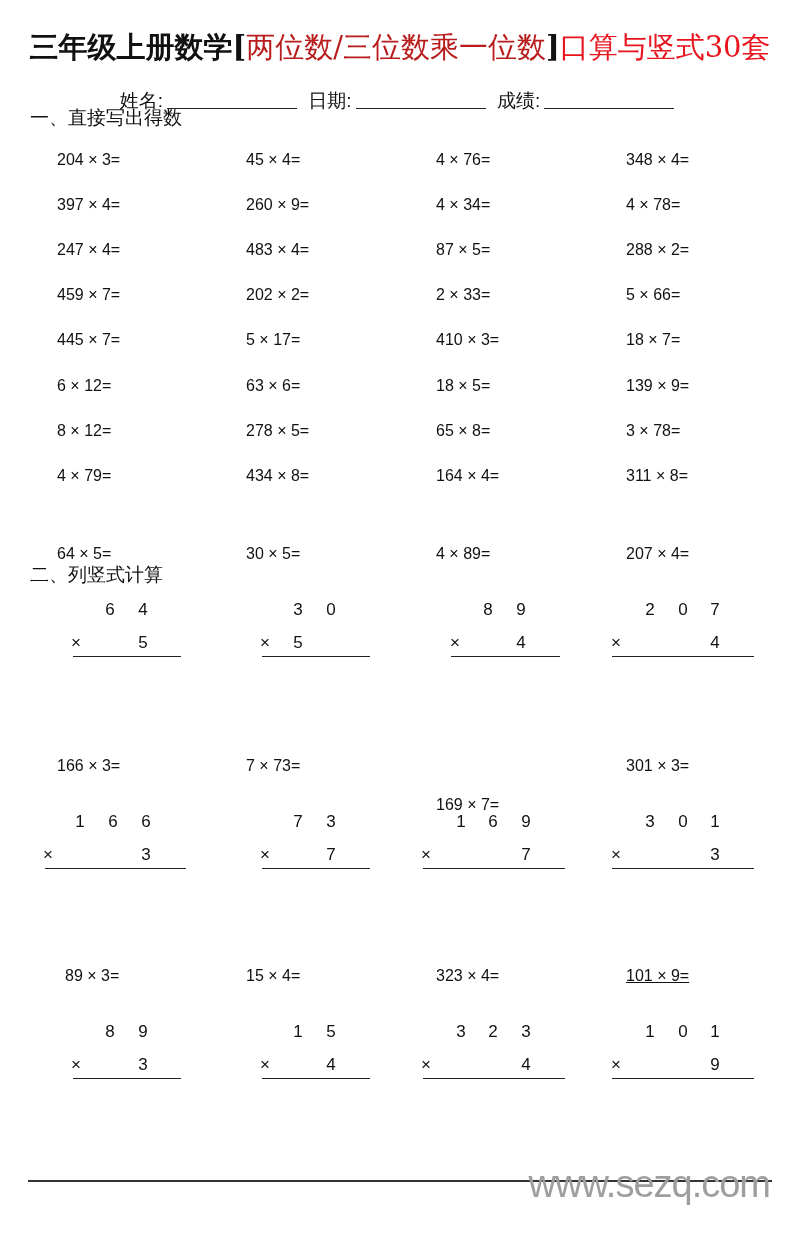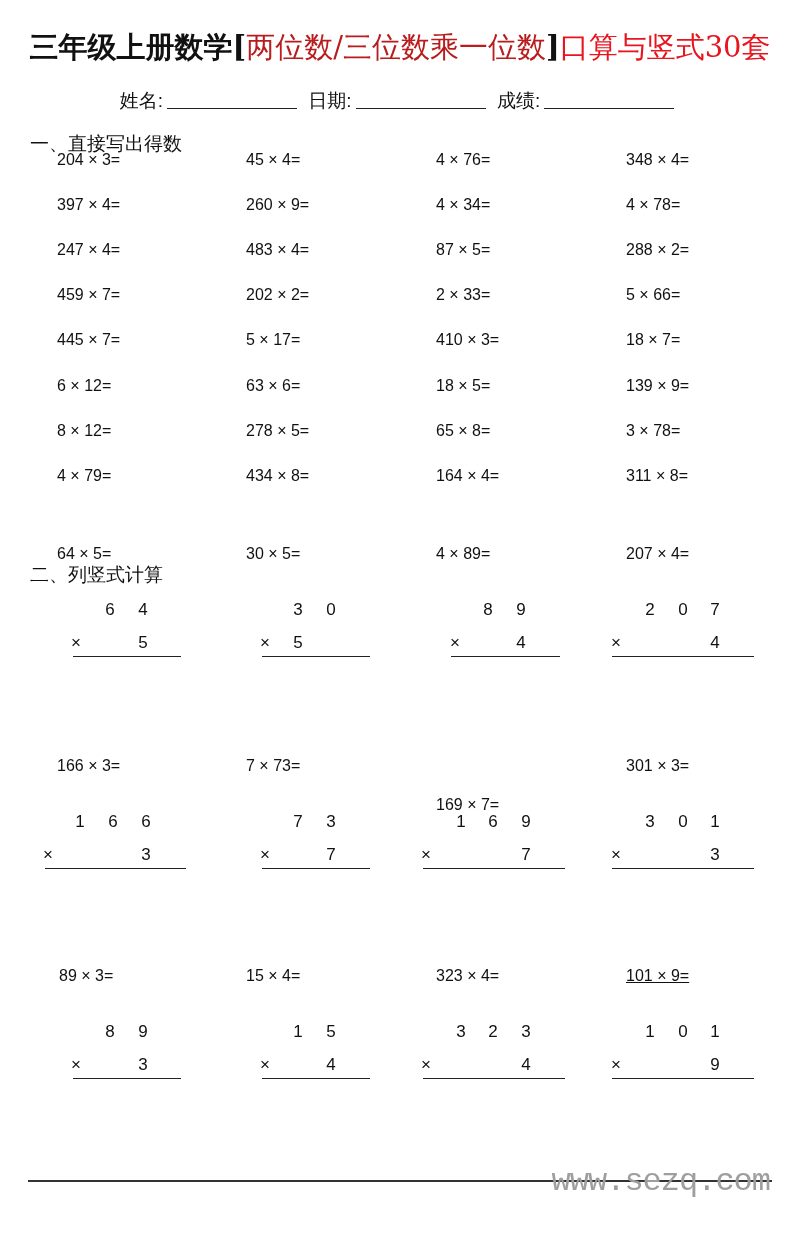--- a/index.html
+++ b/index.html
@@ -12,36 +12,36 @@
   .title .blue { color: #b91c1c; font-weight: normal; }
   .title .red { color: #e8141e; font-weight: normal; }
   .info { top: 88px; left: 0; width: 800px; text-align: center; font-size: 19px; color: #111; }
   .info .blank { display: inline-block; width: 130px; border-bottom: 1.5px solid #222; height: 18px; vertical-align: -2px; margin: 0 6px 0 4px; }
   .section-title { font-size: 19px; color: #111; }
   .problem { font-size: 16px; color: #111; }
   .digit { font-size: 17px; color: #111; width: 20px; margin-left: -10px; text-align: center; }
   .times { font-size: 17px; color: #111; }
   .uline { height: 0; border-top: 1.5px solid #222; }
   .footer-line { left: 28px; top: 1180px; width: 744px; border-top: 2px solid #333; height: 0; }
-  .watermark { right: 30px; top: 1163px; font-size: 32px; color: #9e9e9e; letter-spacing: -1px; font-family: Liberation Mono, monospace; }
+  .watermark { right: 30px; top: 1163px; font-size: 38px; color: #9e9e9e; letter-spacing: -1px; }
 </style>
 </head>
 <body>
 
 <div class="abs title">
   <span class="black">三年级上册数学[</span><span class="blue">两位数/三位数乘一位数</span><span class="black">]</span><span class="red">口算与竖式30套</span>
 </div>
 
 <div class="abs info">
   <span>姓名:</span><span class="blank"></span>
   <span>日期:</span><span class="blank"></span>
   <span>成绩:</span><span class="blank"></span>
 </div>
 
-<div class="abs section-title" style="left:30px; top:131px;">一、直接写出得数</div>
+<div class="abs section-title" style="left:30px; top:105px;">一、直接写出得数</div>
 <div id="oral-grid">
     <div class="abs problem" style="left: 57px; top: 151px;">204 × 3=</div>
     <div class="abs problem" style="left: 246px; top: 151px;">45 × 4=</div>
     <div class="abs problem" style="left: 436px; top: 151px;">4 × 76=</div>
     <div class="abs problem" style="left: 626px; top: 151px;">348 × 4=</div>
     <div class="abs problem" style="left: 57px; top: 196.1px;">397 × 4=</div>
     <div class="abs problem" style="left: 246px; top: 196.1px;">260 × 9=</div>
     <div class="abs problem" style="left: 436px; top: 196.1px;">4 × 34=</div>
     <div class="abs problem" style="left: 626px; top: 196.1px;">4 × 78=</div>
     <div class="abs problem" style="left: 57px; top: 241.2px;">247 × 4=</div>
@@ -134,21 +134,21 @@
     <div>
       <div class="abs problem" style="left: 626px; top: 757px;">301 × 3=</div>
       <div class="abs digit" style="left: 650px; top: 812px;">3</div>
       <div class="abs digit" style="left: 683px; top: 812px;">0</div>
       <div class="abs digit" style="left: 715px; top: 812px;">1</div>
       <div class="abs times" style="left: 611px; top: 845px;">×</div>
       <div class="abs digit" style="left: 715px; top: 845px;">3</div>
       <div class="abs uline" style="left: 612px; width: 142px; top: 868px;"></div>
     </div>
     <div>
-      <div class="abs problem" style="left: 59px; top: 967px;">89 × 3=</div>
+      <div class="abs problem" style="left: 65px; top: 967px;">89 × 3=</div>
       <div class="abs digit" style="left: 110px; top: 1022px;">8</div>
       <div class="abs digit" style="left: 143px; top: 1022px;">9</div>
       <div class="abs times" style="left: 71px; top: 1055px;">×</div>
       <div class="abs digit" style="left: 143px; top: 1055px;">3</div>
       <div class="abs uline" style="left: 73px; width: 108px; top: 1078px;"></div>
     </div>
     <div>
       <div class="abs problem" style="left: 246px; top: 967px;">15 × 4=</div>
       <div class="abs digit" style="left: 298px; top: 1022px;">1</div>
       <div class="abs digit" style="left: 331px; top: 1022px;">5</div>

